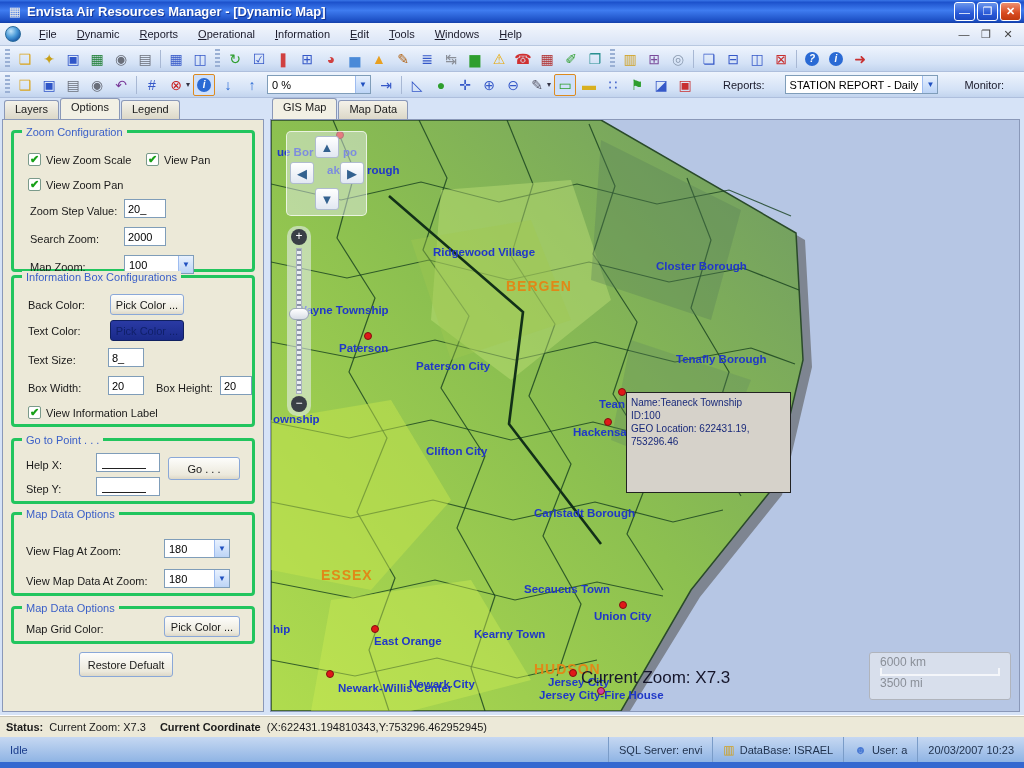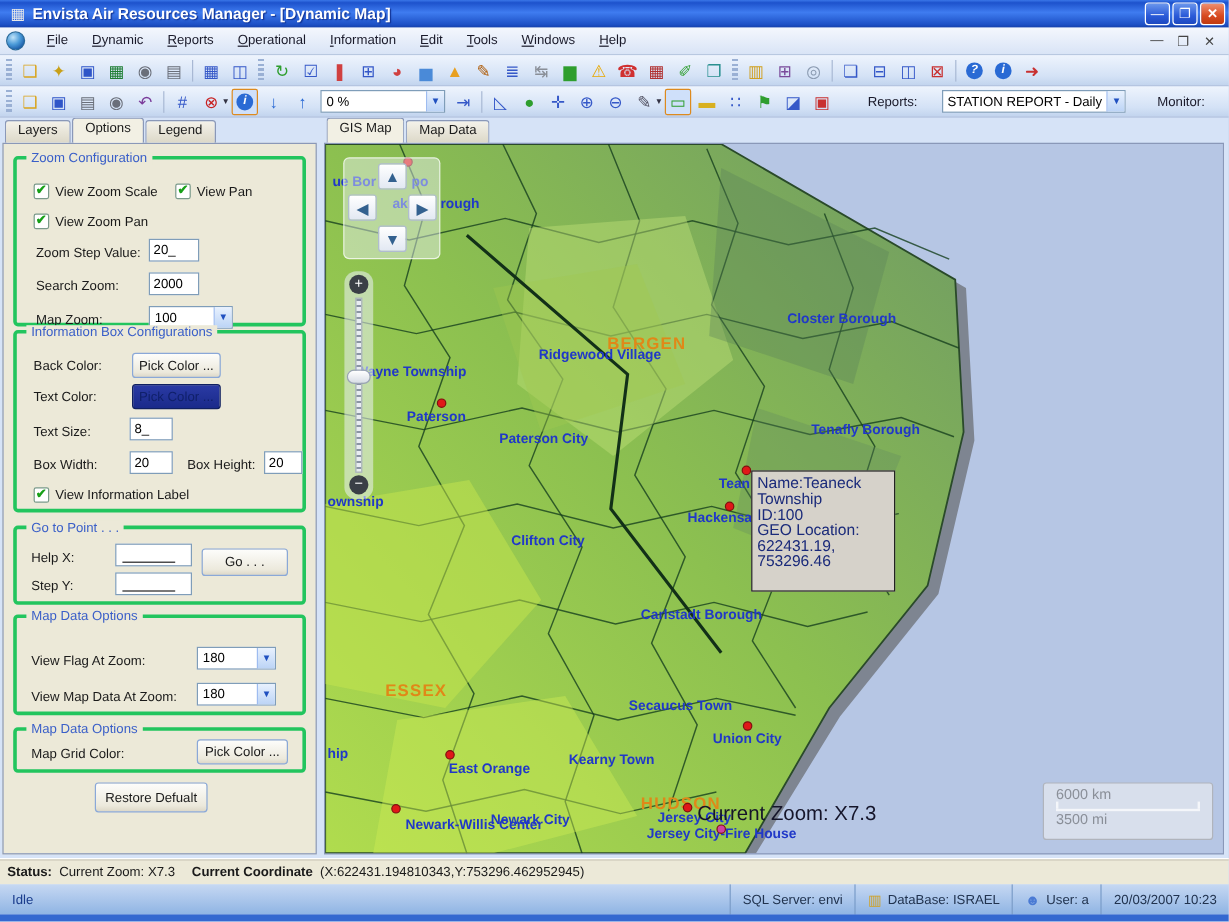--- a/index.html
+++ b/index.html
@@ -94,22 +94,22 @@
   #zoom-slider { position:absolute; left:16px; top:106px; width:24px; height:190px;
     background:rgba(235,240,248,.55); border-radius:10px; }
   .zs-btn { position:absolute; left:4px; width:16px; height:16px; border-radius:50%; background:#3a3f46;
     color:#fff; font-size:12px; line-height:15px; text-align:center; }
   #zs-track { position:absolute; left:9px; top:22px; width:6px; height:146px;
     background:repeating-linear-gradient(180deg,#8a94a4 0 2px,#e8ecf2 2px 5px); border:1px solid #aab2c0; }
   #zs-thumb { position:absolute; left:2px; top:82px; width:20px; height:12px; border-radius:6px;
     background:linear-gradient(180deg,#ffffff,#d8dde6); border:1px solid #9aa4b4; }
 
   
-  #info-popup { position:absolute; left:355px; top:272px; width:120px; height:101px;
-    background:#d6d2ca; border:1px solid #222; padding:3px 4px; color:#1a2a7a; font-size:13px; line-height:13px; }
+  #info-popup { position:absolute; left:355px; top:272px; width:165px; height:101px;
+    background:#d6d2ca; border:1px solid #222; padding:3px 4px; color:#1a2a7a; font-size:10px; line-height:13px; }
 
   
   #scale-box { position:absolute; left:598px; top:532px; width:142px; height:48px; border-radius:3px;
     background:rgba(225,229,238,.78); border:1px solid #b0b4bc; color:#8a8f98; font-size:12px; padding:2px 10px; }
   #scale-line { position:relative; height:7px; border-bottom:2px solid #f4f6fa; }
   #scale-line::before, #scale-line::after { content:""; position:absolute; bottom:0; width:2px; height:6px; background:#f4f6fa; }
   #scale-line::before { left:0; } #scale-line::after { right:0; }
 
   #current-zoom { position:absolute; left:310px; top:548px; }
 
@@ -486,21 +486,21 @@
       <path d="M140,120 L260,100 L300,200 L180,240 Z" fill="rgba(160,200,80,0.40)"></path>
     </g>
     <path d="M118,76 L252,192 L238,304 L330,424" fill="none" stroke="#123018" stroke-width="2.6"></path>
   </svg>
 
   <div id="map-labels">
       <span class="ml-blue" style="left: 6px; top: 26px;">ue Bor</span>
       <span class="ml-blue" style="left: 72px; top: 26px;">po</span>
       <span class="ml-blue" style="left: 56px; top: 44px;">akla</span>
       <span class="ml-blue" style="left: 96px; top: 44px;">rough</span>
-      <span class="ml-blue" style="left: 178px; top: 126px; margin-top: 44px;">Ridgewood Village</span>
+      <span class="ml-blue" style="left: 162px; top: 126px;">Ridgewood Village</span>
       <span class="ml-orange" style="left: 235px; top: 158px;">BERGEN</span>
       <span class="ml-blue" style="left: 385px; top: 140px;">Closter Borough</span>
       <span class="ml-blue" style="left: 25px; top: 184px;">Wayne Township</span>
       <span class="ml-blue" style="left: 68px; top: 222px;">Paterson</span>
       <span class="ml-blue" style="left: 145px; top: 240px;">Paterson City</span>
       <span class="ml-blue" style="left: 405px; top: 233px;">Tenafly Borough</span>
       <span class="ml-blue" style="left: 328px; top: 278px;">Tean</span>
       <span class="ml-blue" style="left: 302px; top: 306px;">Hackensa</span>
       <span class="ml-blue" style="left: 2px; top: 293px;">ownship</span>
       <span class="ml-blue" style="left: 155px; top: 325px;">Clifton City</span>

